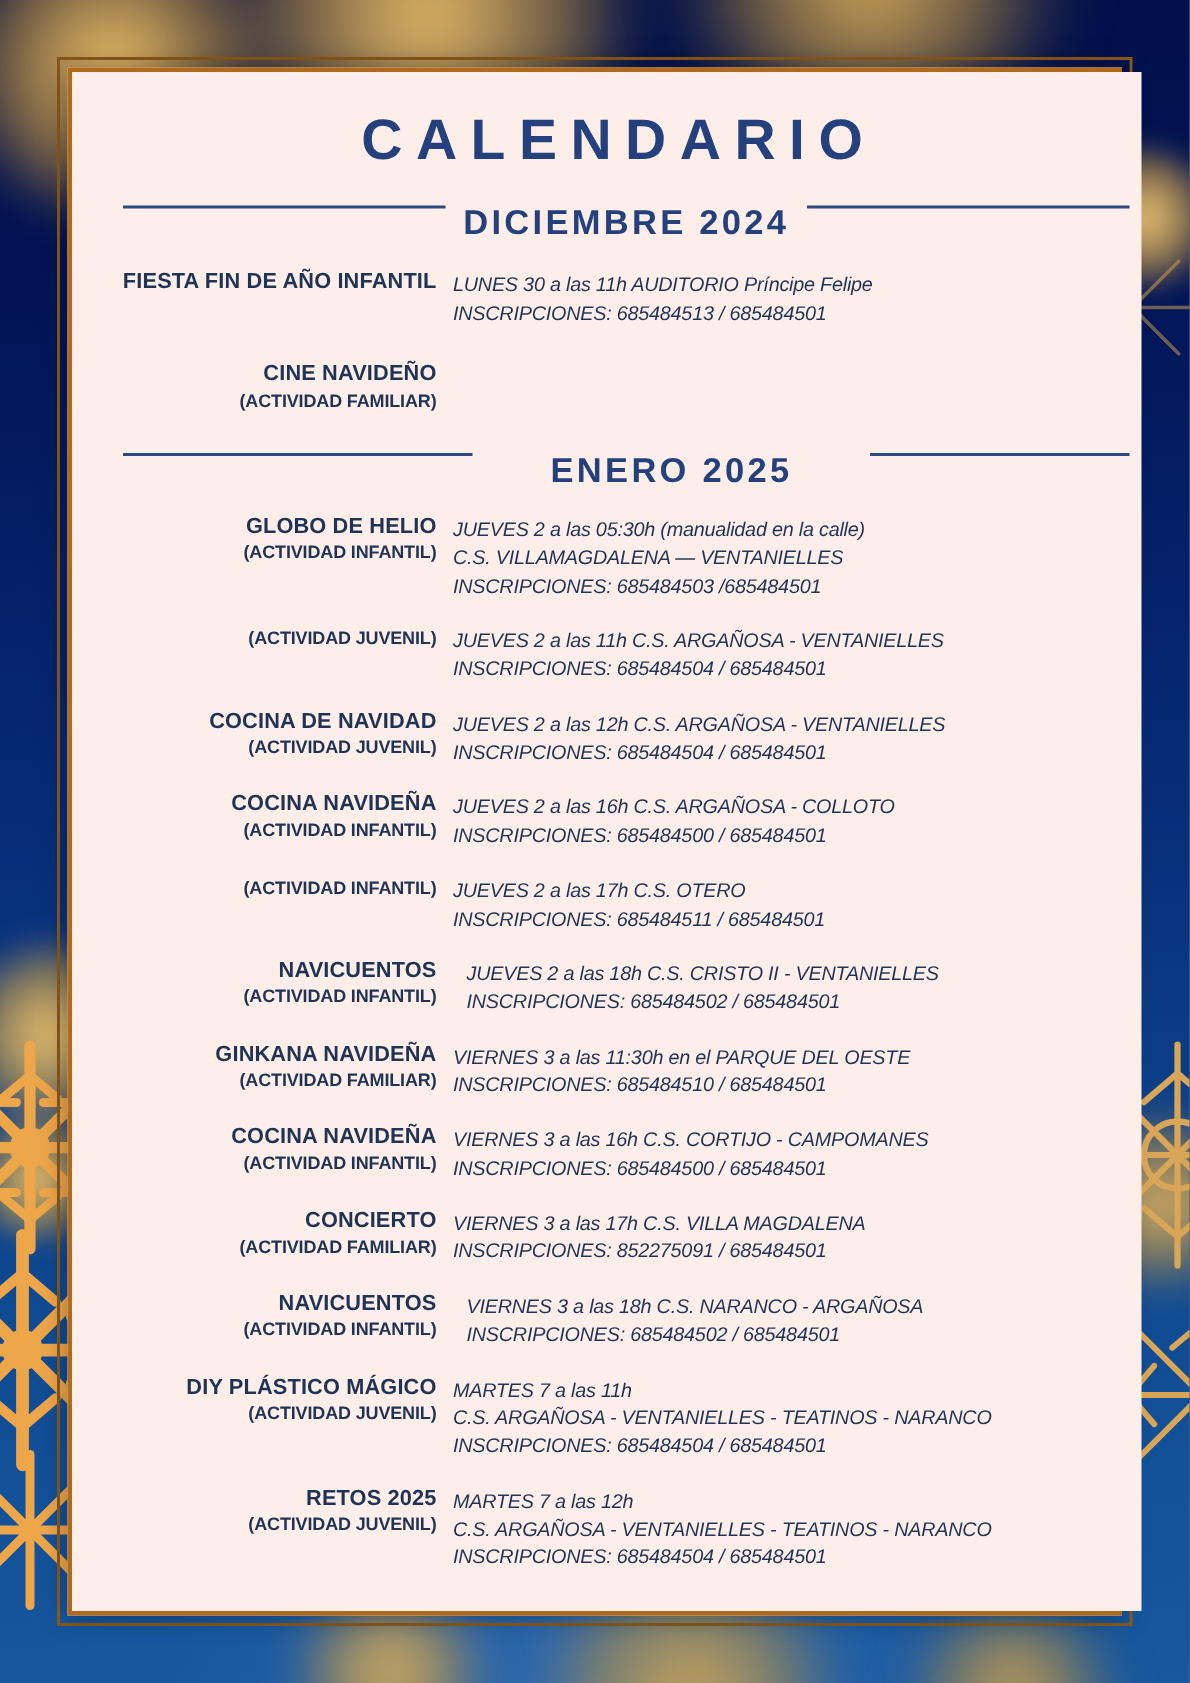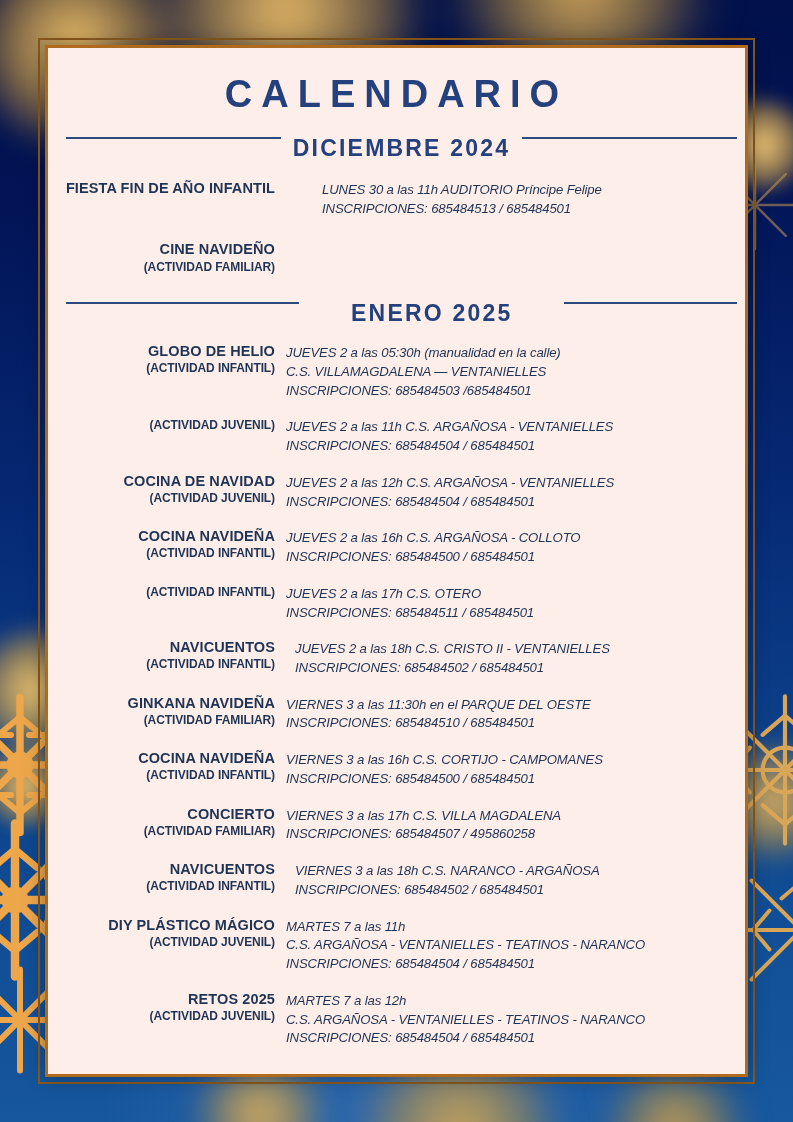--- a/index.html
+++ b/index.html
@@ -63,21 +63,21 @@
     height: 1032px;
     border: 3px solid #b06a1e;
     box-sizing: border-box;
     background: #fdeeea;
     box-shadow: 0 0 18px rgba(0,0,0,0.35);
   }
 
   
   .sheet {
     position: absolute;
-    left: 48px;
+    left: 64px;
     top: 48px;
     width: 697px;
     height: 1026px;
     background: #fdeeea;
     box-sizing: border-box;
     overflow: hidden;
   }
 
   .poster-title {
     text-align: center;
@@ -152,21 +152,21 @@
     color: #1f3354;
     font-style: italic;
     font-size: 13.2px;
     line-height: 1.42;
     letter-spacing: -0.15px;
     padding-top: 1px;
   }
   .ev-detail-col .line { white-space: nowrap; }
   .event.indent .ev-detail-col { padding-left: 9px; }
 
-  .december .event { margin-bottom: 23px; gap: 36px; }
+  .december .event { margin-bottom: 23px; }
   .december .ev-title-col { width: 238px; flex: 0 0 238px; }
   .december .events { margin-top: 20px; }
 </style>
 </head>
 <body>
 
 <div id="poster">
 
   <div class="bg-base"></div>
 
@@ -408,21 +408,21 @@
                 <div class="line">INSCRIPCIONES: 685484500 / 685484501</div>
               </div>
             </div>
             <div class="event">
               <div class="ev-title-col">
                 <div class="ev-name">CONCIERTO</div>
                 <div class="ev-sub">(ACTIVIDAD FAMILIAR)</div>
               </div>
               <div class="ev-detail-col">
                 <div class="line">VIERNES 3 a las 17h C.S. VILLA MAGDALENA</div>
-                <div class="line">INSCRIPCIONES: 685484507 / 495860258</div>
+                <div class="line">INSCRIPCIONES: 852275091 / 685484501</div>
               </div>
             </div>
             <div class="event indent">
               <div class="ev-title-col">
                 <div class="ev-name">NAVICUENTOS</div>
                 <div class="ev-sub">(ACTIVIDAD INFANTIL)</div>
               </div>
               <div class="ev-detail-col">
                 <div class="line">VIERNES 3 a las 18h C.S. NARANCO - ARGAÑOSA</div>
                 <div class="line">INSCRIPCIONES: 685484502 / 685484501</div>

